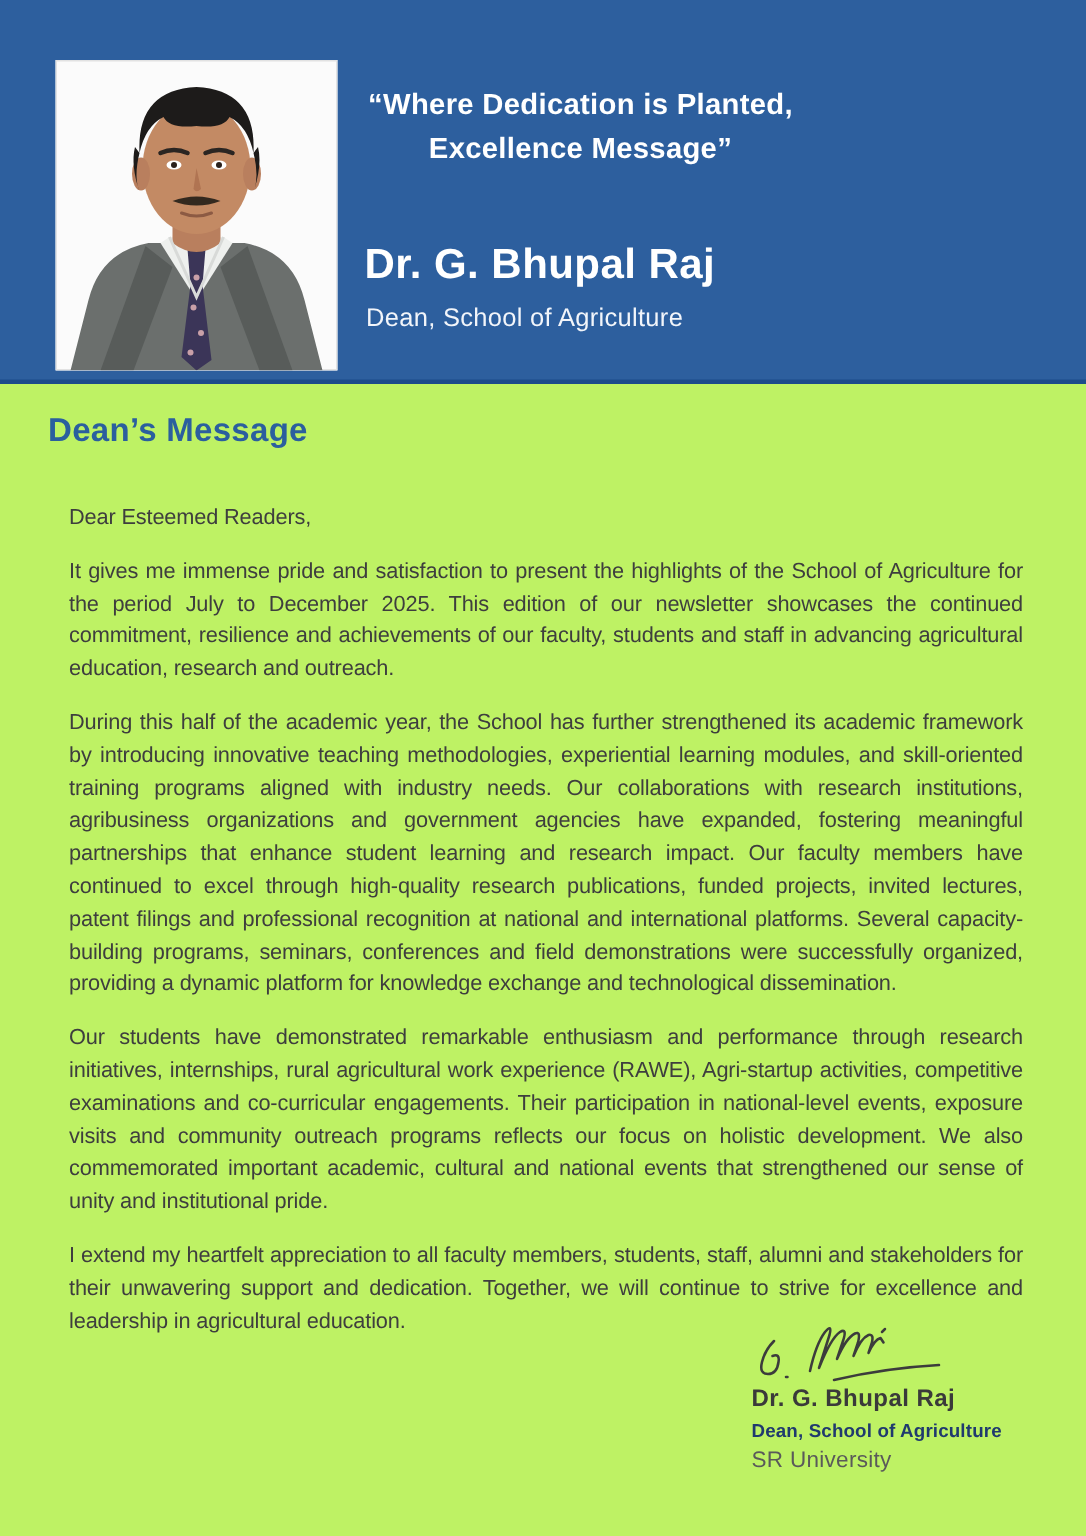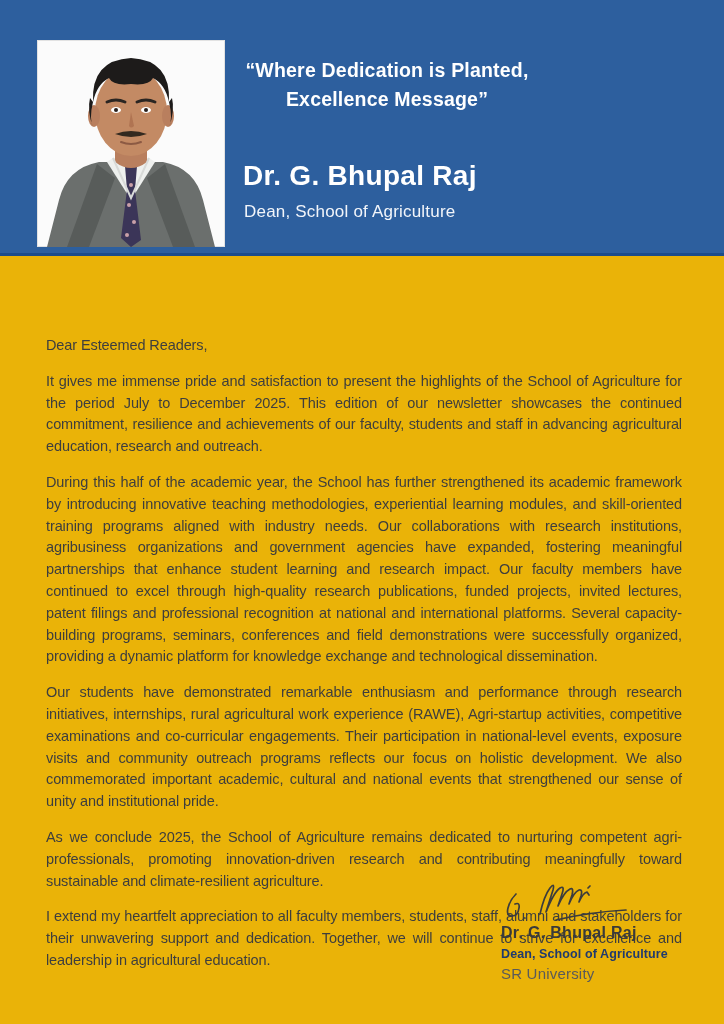--- a/index.html
+++ b/index.html
@@ -1,21 +1,21 @@
 <!DOCTYPE html>
 <html><head>
 <meta charset="utf-8">
 <style>
   * { margin: 0; padding: 0; box-sizing: border-box; }
   html, body { background: #ffffff; }
   .page {
     position: relative;
     width: 724px;
     height: 1024px;
-    background: #eab308;
+    background: #bef264;
     overflow: hidden;
     font-family: "Liberation Sans", sans-serif;
   }
 
   
   .hero {
     position: absolute;
     left: 0; top: 0;
     width: 724px;
     height: 256px;
@@ -167,27 +167,27 @@
 
     <div class="hero-quote">
       <span>“Where Dedication is Planted,</span><br>
       <span>Excellence Message”</span>
     </div>
 
     <div class="hero-name">Dr. G. Bhupal Raj</div>
     <div class="hero-role">Dean, School of Agriculture</div>
   </div>
 
+  <div class="section-heading">Dean’s Message</div>
 
   <div class="message-body">
     <p class="no-justify">Dear Esteemed Readers,</p>
     <p>It gives me immense pride and satisfaction to present the highlights of the School of Agriculture for the period July to December 2025. This edition of our newsletter showcases the continued commitment, resilience and achievements of our faculty, students and staff in advancing agricultural education, research and outreach.</p>
     <p>During this half of the academic year, the School has further strengthened its academic framework by introducing innovative teaching methodologies, experiential learning modules, and skill-oriented training programs aligned with industry needs. Our collaborations with research institutions, agribusiness organizations and government agencies have expanded, fostering meaningful partnerships that enhance student learning and research impact. Our faculty members have continued to excel through high-quality research publications, funded projects, invited lectures, patent filings and professional recognition at national and international platforms. Several capacity-building programs, seminars, conferences and field demonstrations were successfully organized, providing a dynamic platform for knowledge exchange and technological dissemination.</p>
     <p>Our students have demonstrated remarkable enthusiasm and performance through research initiatives, internships, rural agricultural work experience (RAWE), Agri-startup activities, competitive examinations and co-curricular engagements. Their participation in national-level events, exposure visits and community outreach programs reflects our focus on holistic development. We also commemorated important academic, cultural and national events that strengthened our sense of unity and institutional pride.</p>
-    <p>As we conclude 2025, the School of Agriculture remains dedicated to nurturing competent agri-professionals, promoting innovation-driven research and contributing meaningfully toward sustainable and climate-resilient agriculture.</p>
     <p>I extend my heartfelt appreciation to all faculty members, students, staff, alumni and stakeholders for their unwavering support and dedication. Together, we will continue to strive for excellence and leadership in agricultural education.</p>
   </div>
 
   <svg class="signature-scribble" viewBox="0 0 132 52">
     <g stroke="#3c3c3c" stroke-width="1.7" fill="none" stroke-linecap="round" stroke-linejoin="round">
       <path d="M16 20 Q10 26 8 34 Q6 42 12 42 Q18 42 19 34 Q20 28 15 30"></path>
       <path d="M24 44 L25 44"></path>
       <path d="M40 40 Q44 22 50 14 Q55 8 53 16 L46 38 Q54 18 60 14 Q65 11 62 20 L58 32 Q64 18 70 15 Q74 13 72 21 L69 30 Q74 18 79 16 Q83 15 81 22 L79 28 Q83 19 87 18 L89 21"></path>
       <path d="M88 14 L90 12"></path>
       <path d="M56 46 Q90 38 126 36"></path>

